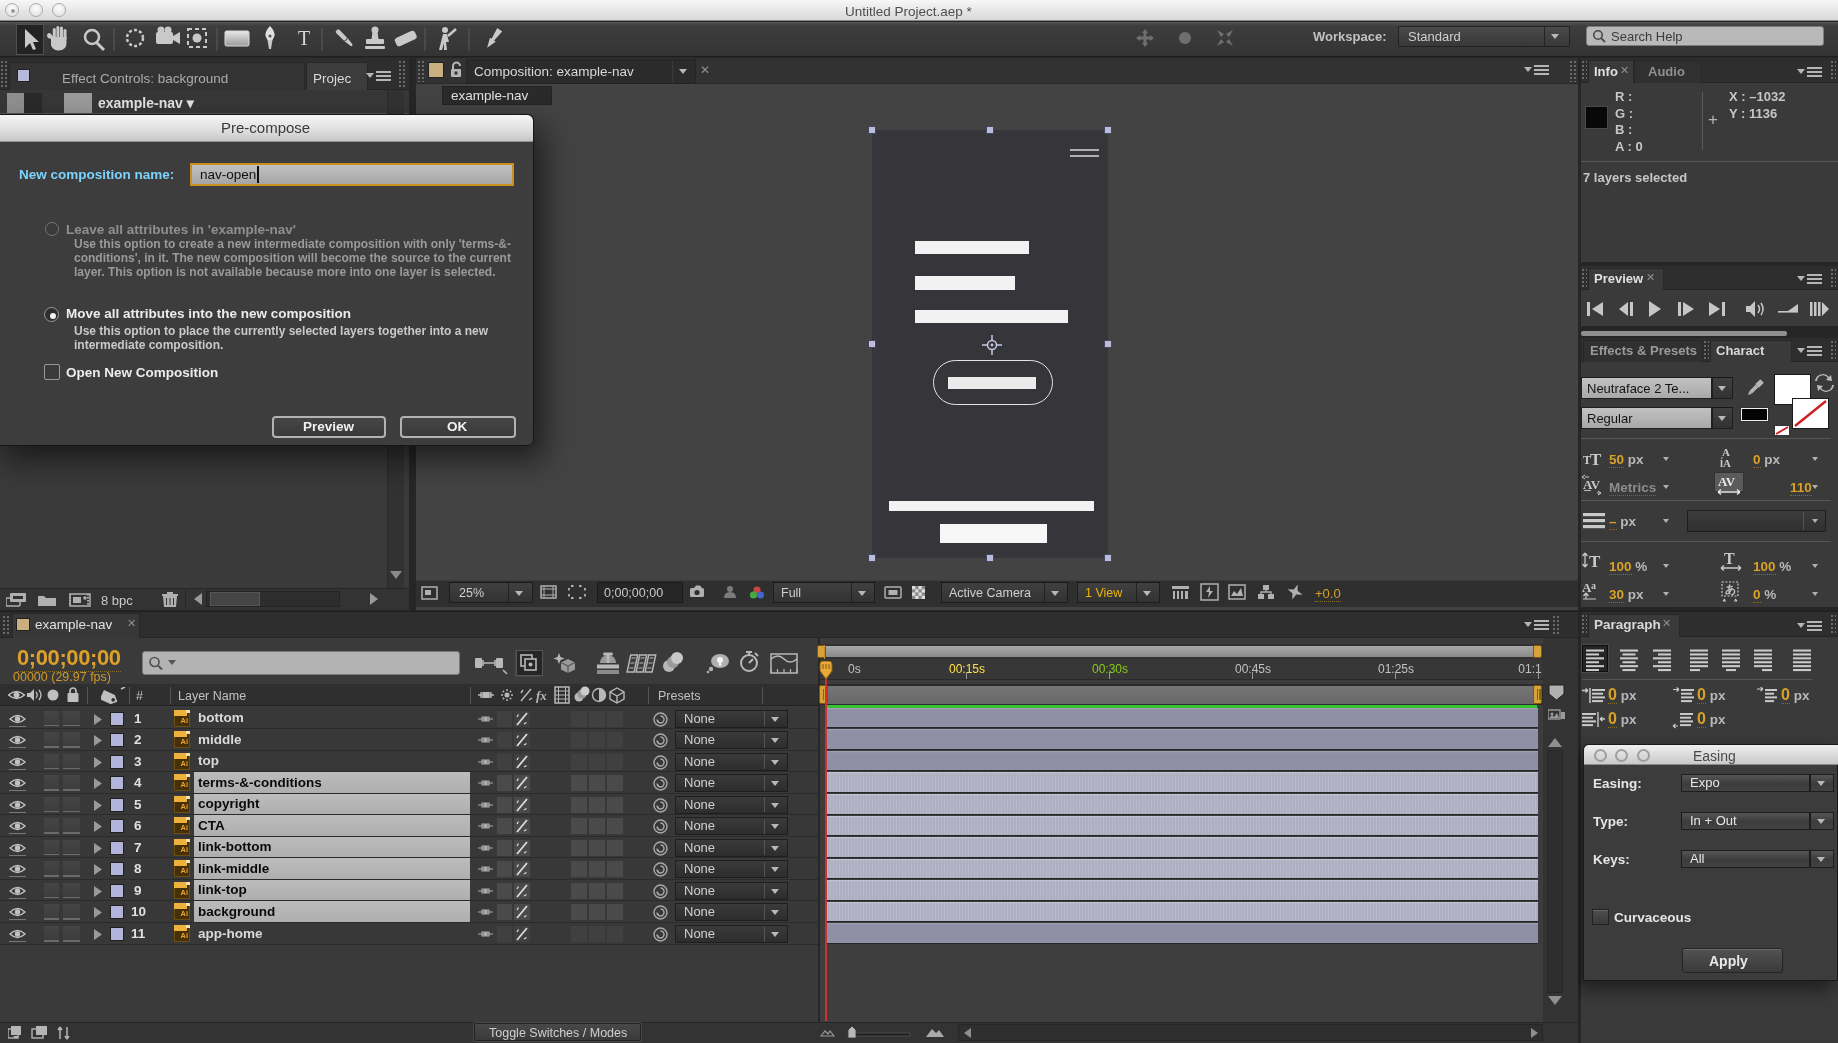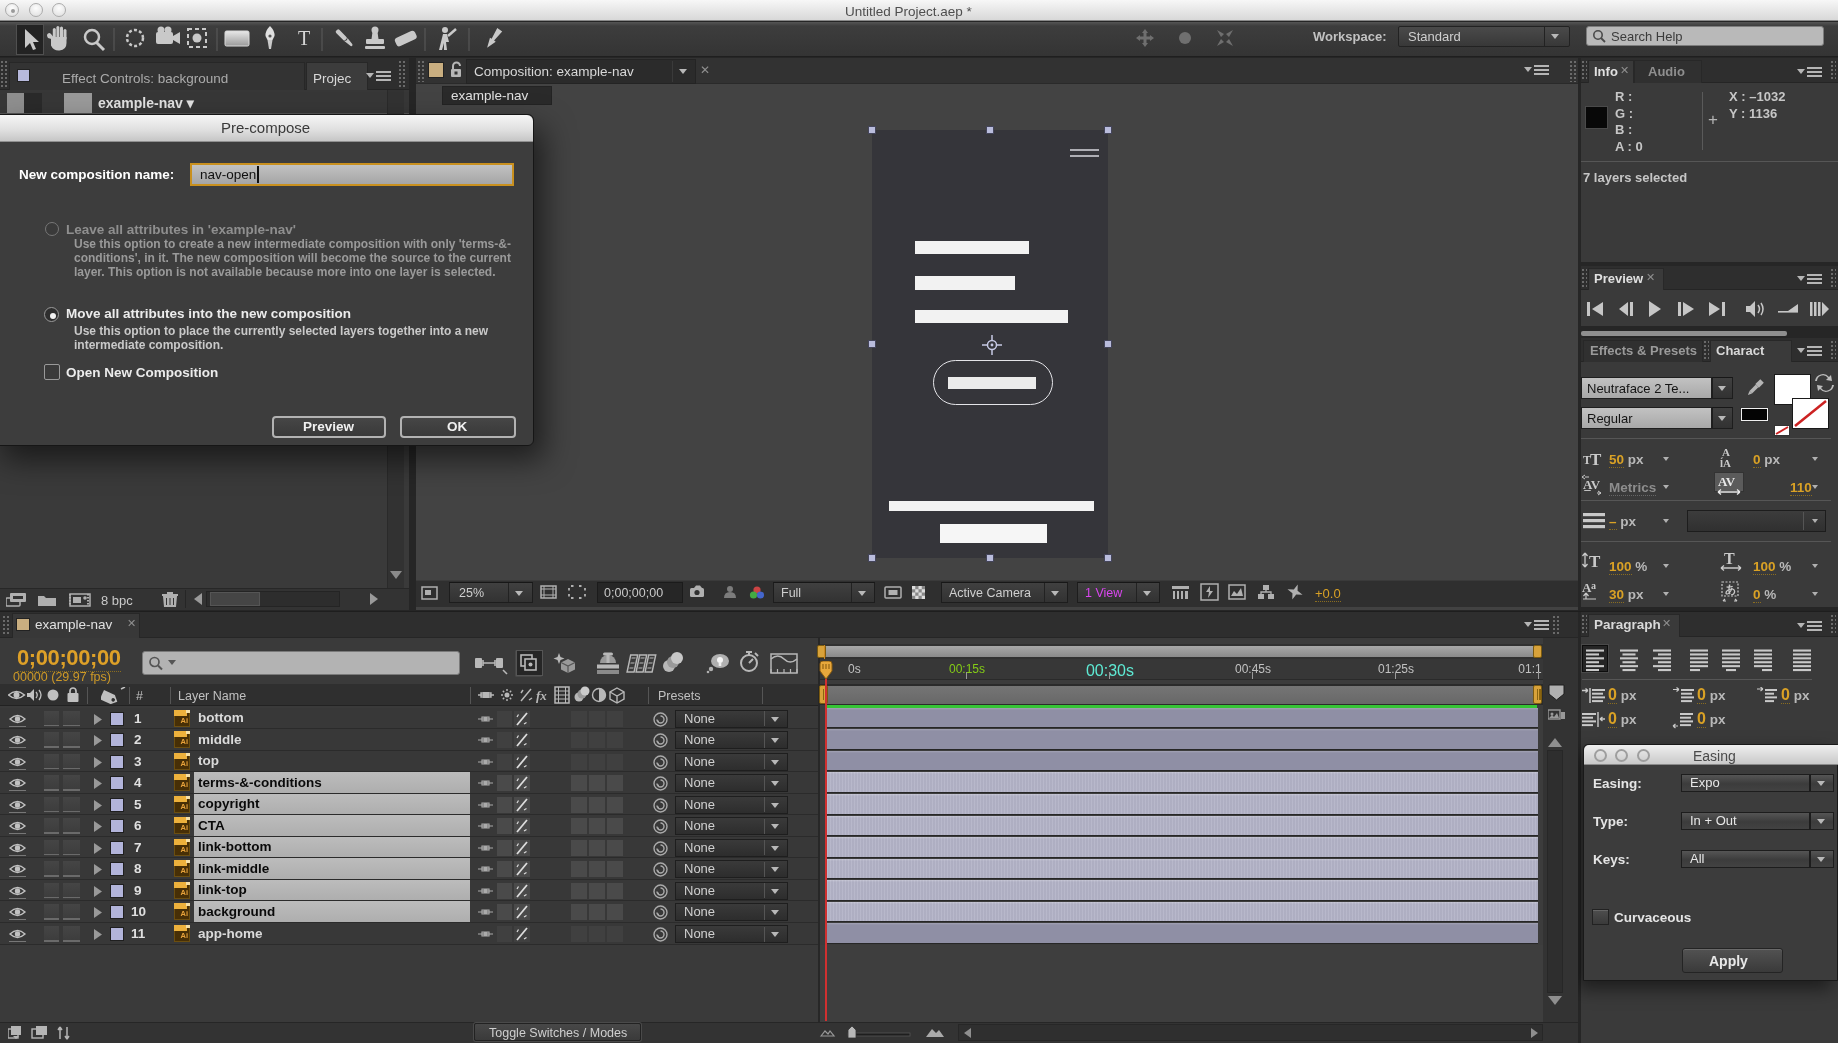--- a/index.html
+++ b/index.html
@@ -257,21 +257,21 @@
       <rect x="6.5" y="6.5" width="3.25" height="3.25" fill="#ddd"></rect>
       <rect x="3.25" y="9.75" width="3.25" height="3.25" fill="#ddd"></rect>
       <rect x="9.75" y="9.75" width="3.25" height="3.25" fill="#ddd"></rect>
     </g>
 </svg>
 <div class="a dd" style="left:941px;top:582px;width:127px;height:21px;"></div>
 <div class="a" style="left:949px;top:586px;font-size:12.5px;color:#cfcfcf;font-weight:normal;white-space:nowrap;">Active Camera</div>
 <div class="a" style="left:1044px;top:583px;width:1px;height:19px;background:#222"></div>
 <div class="a tri" style="left:1051px;top:591px"></div>
 <div class="a dd" style="left:1077px;top:582px;width:83px;height:21px;"></div>
-<div class="a" style="left:1085px;top:586px;font-size:12.5px;color:#d946ef;font-weight:normal;white-space:nowrap;">1 View</div>
+<div class="a" style="left:1085px;top:586px;font-size:12.5px;color:#eab308;font-weight:normal;white-space:nowrap;">1 View</div>
 <div class="a" style="left:1136px;top:583px;width:1px;height:19px;background:#222"></div>
 <div class="a tri" style="left:1143px;top:591px"></div>
 <svg class="a" style="left:1172px;top:583px" width="180" height="19" fill="#b0b0b0">
 <g>
       <rect x="0" y="3" width="17" height="3"></rect>
       <path d="M1 8 h2 v8 h-2z M5 8 h2 v8 h-2z M9 8 h2 v8 h-2z M13 8 h3 v8 h-3z"></path>
     </g>
 <g transform="translate(29,0)">
       <rect x="0" y="1" width="17" height="16" fill="none" stroke="#b0b0b0" stroke-width="1.5"></rect>
       <path d="M9 3 L5 9 L8 9 L7 15 L12 8 L9 8 Z"></path>
@@ -1305,24 +1305,24 @@
 <div class="a" style="left:764px;top:926.5px;width:1px;height:15px;background:#555"></div>
 <div class="a tri" style="left:771px;top:932.0px"></div>
 <div class="a" style="left:0px;top:944.55px;width:820px;height:77.45000000000005px;background:#3a3a3a"></div>
 <div class="a" style="left:820px;top:638px;width:723px;height:384px;background:#3c3c3c"></div>
 <div class="a" style="left:818px;top:638px;width:2px;height:384px;background:#272727"></div>
 <div class="a" style="left:820px;top:644px;width:723px;height:15px;background:#313131"></div>
 <div class="a" style="left:822px;top:646px;width:715px;height:11px;background:linear-gradient(#a8a8a8,#8a8a8a);border-radius:2px"></div>
 <div class="a" style="left:817px;top:645px;width:9px;height:13px;background:#d8a23a;border:1px solid #7a5a10;border-radius:2px"></div>
 <div class="a" style="left:1533px;top:645px;width:9px;height:13px;background:#d8a23a;border:1px solid #7a5a10;border-radius:2px"></div>
 <div class="a" style="left:820px;top:659px;width:723px;height:21px;background:#373737;border-bottom:1px solid #2a2a2a"></div>
-<div class="a" style="left:937px;top:662px;font-size:12px;color:#84cc16;font-weight:normal;white-space:nowrap;">
+<div class="a" style="left:937px;top:662px;font-size:12px;color:#fde047;font-weight:normal;white-space:nowrap;">
     <div style="width:60px;text-align:center">00:15s</div>
   </div>
-<div class="a" style="left:1080px;top:662px;font-size:16px;color:#5eead4;font-weight:normal;white-space:nowrap;">
+<div class="a" style="left:1080px;top:662px;font-size:12px;color:#84cc16;font-weight:normal;white-space:nowrap;">
     <div style="width:60px;text-align:center">00:30s</div>
   </div>
 <div class="a" style="left:1223px;top:662px;font-size:12px;color:#c2c2c2;font-weight:normal;white-space:nowrap;">
     <div style="width:60px;text-align:center">00:45s</div>
   </div>
 <div class="a" style="left:1366px;top:662px;font-size:12px;color:#c2c2c2;font-weight:normal;white-space:nowrap;">
     <div style="width:60px;text-align:center">01:25s</div>
   </div>
 <div class="a" style="left:1500px;top:662px;font-size:12px;color:#c2c2c2;font-weight:normal;white-space:nowrap;">
     <div style="width:60px;text-align:center">01:1</div>
@@ -1408,21 +1408,21 @@
 <div class="a" style="left:958px;top:1024px;width:585px;height:17px;background:#2f2f2f;border:1px solid #272727"></div>
 <svg class="a" style="left:962px;top:1027px" width="12" height="12">
     <path d="M9 1 L2 6 L9 11 Z" fill="#8f8f8f"></path>
   </svg>
 <svg class="a" style="left:1528px;top:1027px" width="12" height="12">
     <path d="M3 1 L10 6 L3 11 Z" fill="#8f8f8f"></path>
   </svg>
 <div class="a" style="left:-8px;top:114px;width:542px;height:332px;background:#3d3d3d;border:1px solid #161616;border-radius:6px;box-shadow:10px 14px 30px rgba(0,0,0,0.55)"></div>
 <div class="a" style="left:-7px;top:115px;width:540px;height:27px;background:linear-gradient(#f6f6f6 0%,#dedede 60%,#c6c6c6 100%);border-radius:6px 6px 0 0;border-bottom:1px solid #909090"></div>
 <div class="a" style="left:221px;top:119px;font-size:15px;color:#3a3a3a;font-weight:normal;white-space:nowrap;">Pre-compose</div>
-<div class="a" style="left:19px;top:167px;font-size:13.5px;color:#ffffff;font-weight:bold;white-space:nowrap;">New composition name:</div>
+<div class="a" style="left:19px;top:167px;font-size:13.5px;color:#7dd3fc;font-weight:bold;white-space:nowrap;">New composition name:</div>
 <div class="a" style="left:190px;top:163px;width:324px;height:23px;background:linear-gradient(#c2c2c2,#a5a5a5);border:2px solid #c9901e"></div>
 <div class="a" style="left:200px;top:166.5px;font-size:13.5px;color:#111;font-weight:normal;white-space:nowrap;">nav-open</div>
 <div class="a" style="left:257px;top:166px;width:1.5px;height:17px;background:#111"></div>
 <div class="a" style="left:45px;top:222px;width:14px;height:14px;border-radius:50%;background:#3a3a3a;border:1.5px solid #777"></div>
 <div class="a" style="left:66px;top:221.5px;font-size:13.5px;color:#8f8f8f;font-weight:bold;white-space:nowrap;">Leave all attributes in 'example-nav'</div>
 <div class="a" style="left:74px;top:237.0px;font-size:12px;color:#9a9a9a;font-weight:bold;white-space:nowrap;">Use this option to create a new intermediate composition with only 'terms-&amp;-</div>
 <div class="a" style="left:74px;top:251.2px;font-size:12px;color:#9a9a9a;font-weight:bold;white-space:nowrap;">conditions', in it. The new composition will become the source to the current</div>
 <div class="a" style="left:74px;top:265.4px;font-size:12px;color:#9a9a9a;font-weight:bold;white-space:nowrap;">layer. This option is not available because more into one layer is selected.</div>
 <div class="a" style="left:44px;top:307px;width:15px;height:15px;border-radius:50%;background:#2e2e2e;border:1.5px solid #9a9a9a"></div>
 <div class="a" style="left:49.5px;top:312.5px;width:6px;height:6px;border-radius:50%;background:#f2f2f2"></div>

